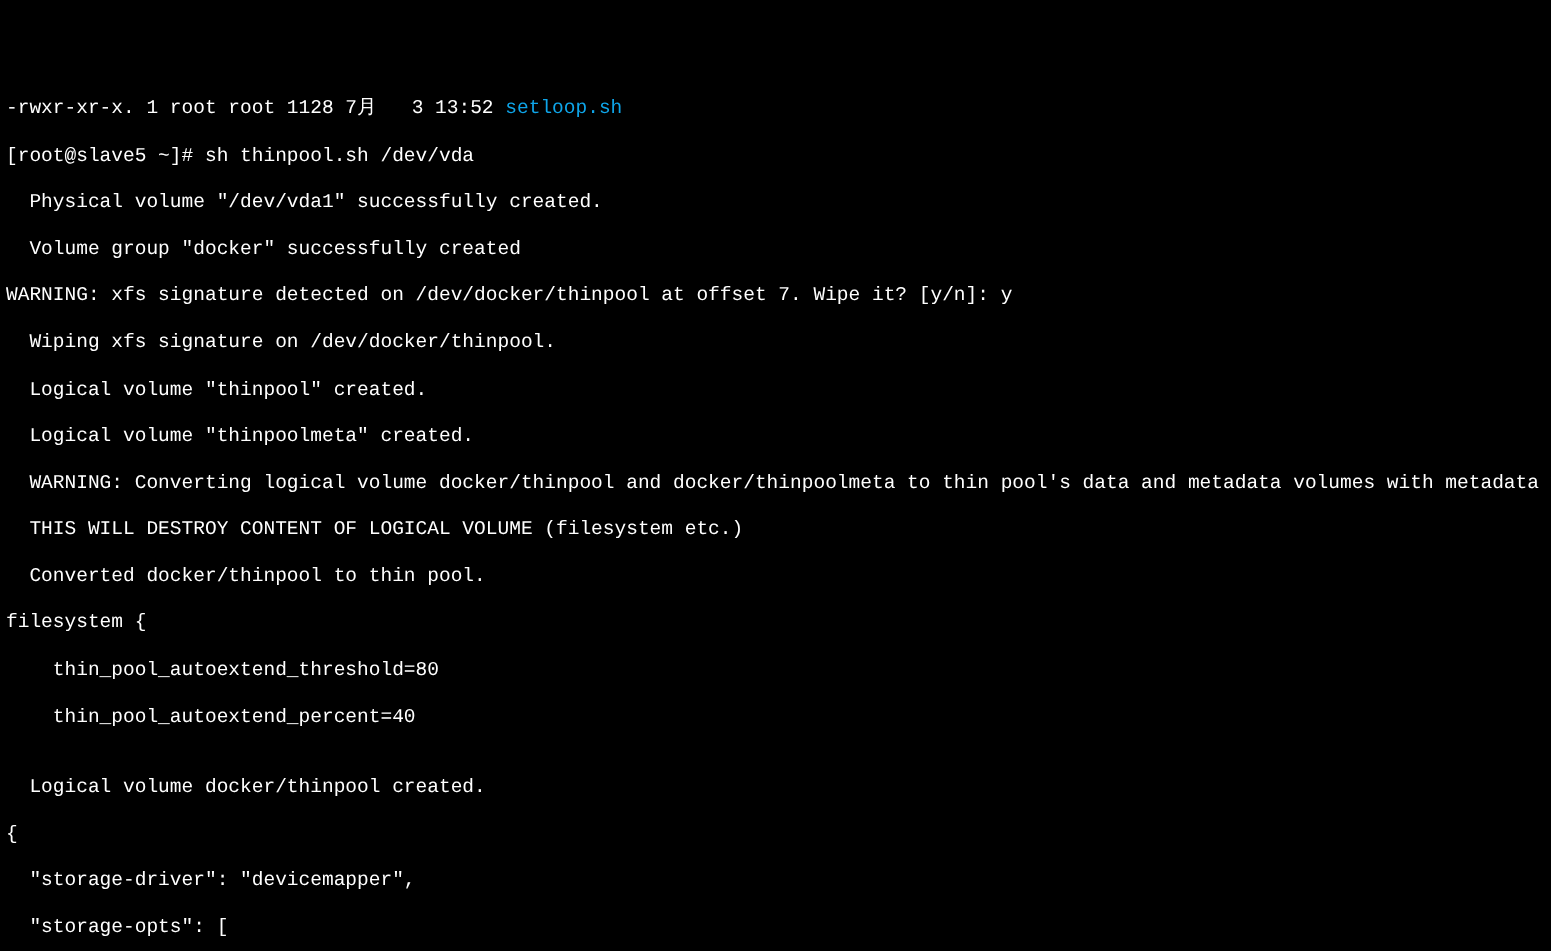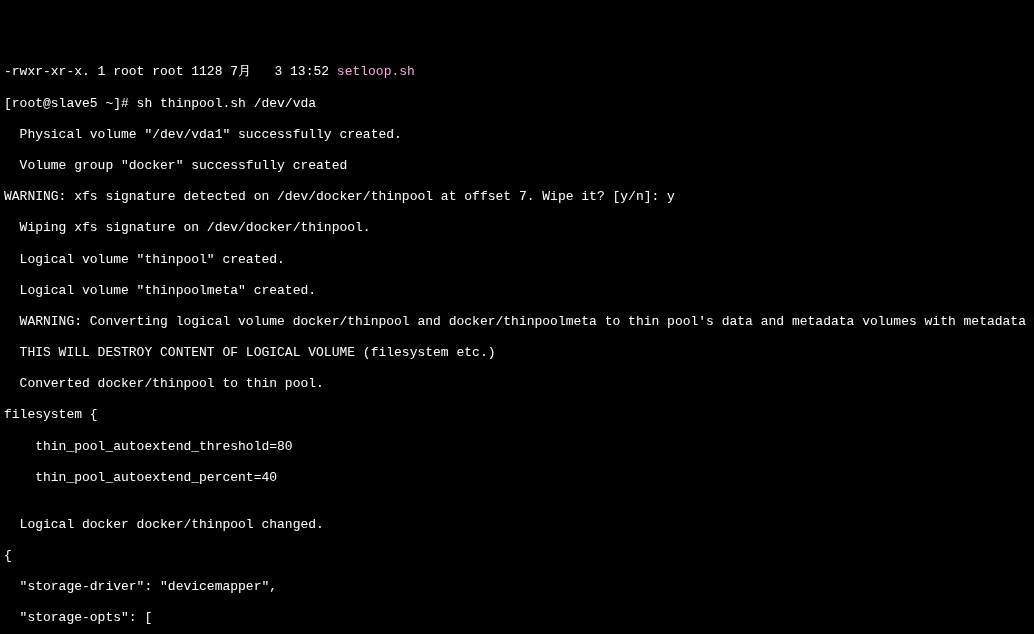--- a/index.html
+++ b/index.html
@@ -16,21 +16,21 @@
       padding: 2px 4px;
       white-space: pre;
       width: 1034px;
       height: 634px;
       overflow: hidden;
     }
     .line {
       white-space: pre;
     }
     .highlight-yellow {
-      color: #f9a8d4;
+      color: #0ea5e9;
     }
   </style>
 </head>
 <body>
 
 
 
 <div class="line"><span>-rwxr-xr-x. 1 root root 1128 7月   3 13:52 </span><span class="highlight-yellow">setloop.sh</span></div>
 <div class="line">[root@slave5 ~]# sh thinpool.sh /dev/vda</div>
 <div class="line">  Physical volume "/dev/vda1" successfully created.</div>
@@ -39,21 +39,21 @@
 <div class="line">  Wiping xfs signature on /dev/docker/thinpool.</div>
 <div class="line">  Logical volume "thinpool" created.</div>
 <div class="line">  Logical volume "thinpoolmeta" created.</div>
 <div class="line">  WARNING: Converting logical volume docker/thinpool and docker/thinpoolmeta to thin pool's data and metadata volumes with metadata wiping.</div>
 <div class="line">  THIS WILL DESTROY CONTENT OF LOGICAL VOLUME (filesystem etc.)</div>
 <div class="line">  Converted docker/thinpool to thin pool.</div>
 <div class="line">filesystem {</div>
 <div class="line">    thin_pool_autoextend_threshold=80</div>
 <div class="line">    thin_pool_autoextend_percent=40</div>
 <div class="line"></div>
-<div class="line">  Logical docker docker/thinpool changed.</div>
+<div class="line">  Logical volume docker/thinpool created.</div>
 <div class="line">{</div>
 <div class="line">  "storage-driver": "devicemapper",</div>
 <div class="line">  "storage-opts": [</div>
 
 
 
 
 
 
 

